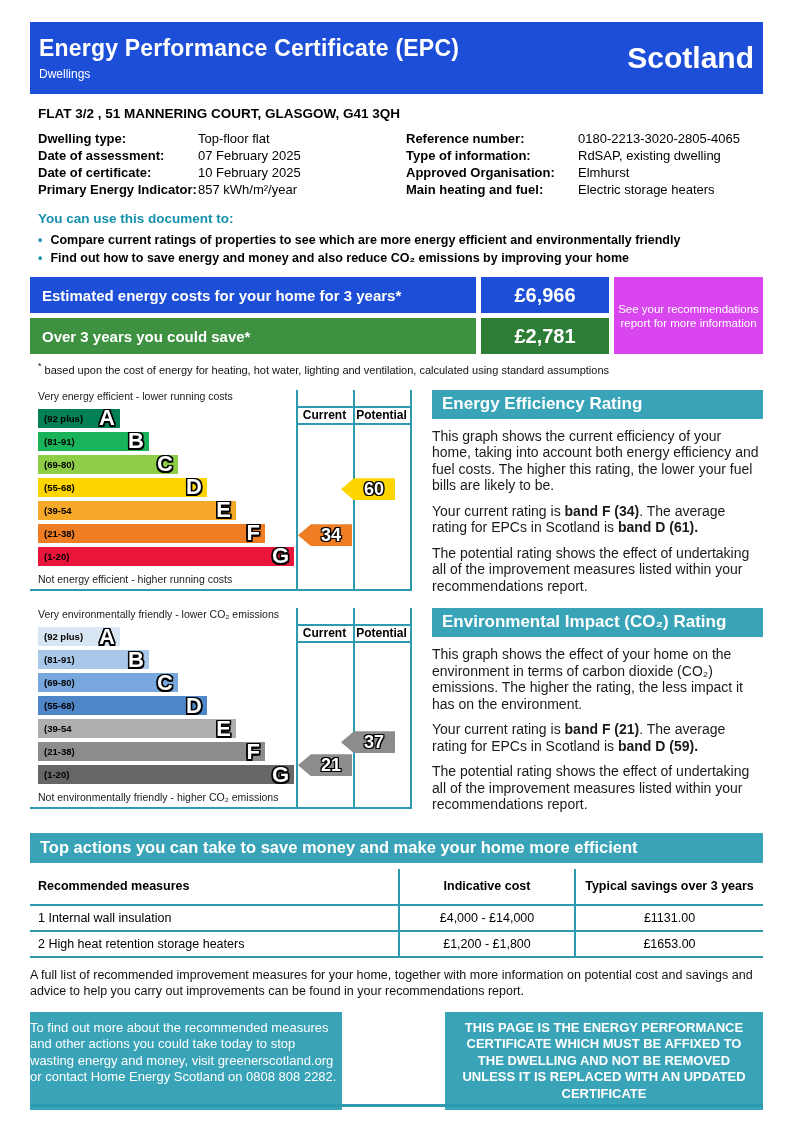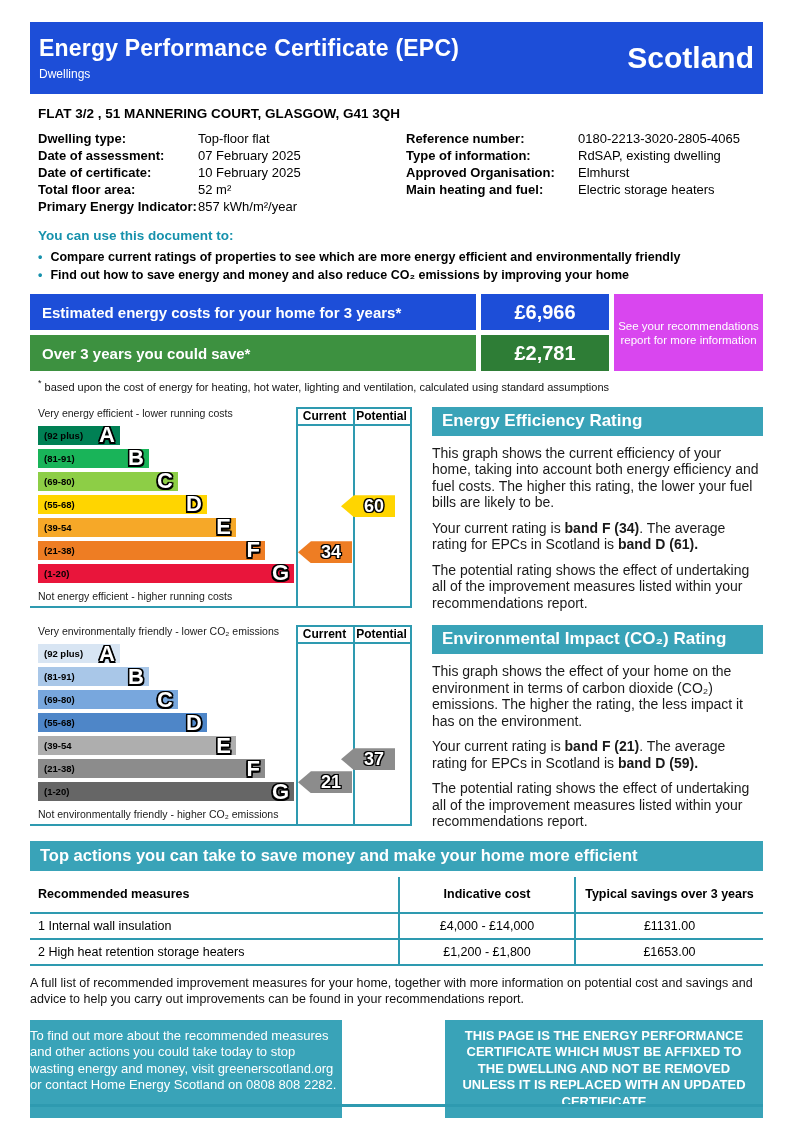--- a/index.html
+++ b/index.html
@@ -43,35 +43,35 @@
   .chart-caption { font-size:10.5px; padding-left:8px; height:19px; color:#1a1a1a; }
   .chart-caption.bottom { height:16px; padding-top:3px; }
   .bands { padding-left:8px; }
   .band-row { height:23px; }
   .band-bar { height:19px; position:relative; display:flex; align-items:center; }
   .band-range { font-size:9.5px; font-weight:bold; padding-left:6px; white-space:nowrap; }
   .band-letter { position:absolute; right:5px; top:50%; transform:translateY(-50%); font-size:22px; font-weight:bold; line-height:1; color:#fff;
     text-shadow:-1.5px -1.5px 0 #000, 1.5px -1.5px 0 #000, -1.5px 1.5px 0 #000, 1.5px 1.5px 0 #000, -1.5px 0 0 #000, 1.5px 0 0 #000, 0 1.5px 0 #000, 0 -1.5px 0 #000; }
   .vline { position:absolute; top:0; bottom:0; width:2px; background:#2e9ab0; }
   .vline.v1 { left:266px; } .vline.v2 { left:323px; } .vline.v3 { left:380px; }
-  .col-header { position:absolute; top:0; left:266px; width:114px; height:19px; border-top:2px solid #2e9ab0; border-bottom:2px solid #2e9ab0; display:flex;align-items:center; }
+  .col-header { position:absolute; top:16px; left:266px; width:114px; height:19px; border-top:2px solid #2e9ab0; border-bottom:2px solid #2e9ab0; display:flex;align-items:center; }
   .col-head { width:57px; font-size:12px; font-weight:bold; text-align:center; line-height:15px; }
   .chart-bottom-line { position:absolute; left:0; bottom:0; width:382px; height:2px; background:#2e9ab0; }
   .arrow { position:absolute; height:22px; width:54px; clip-path:polygon(0 50%, 24% 0, 100% 0, 100% 100%, 24% 100%);
     display:flex; align-items:center; justify-content:center; padding-left:12px; color:#fff; font-weight:bold; font-size:18px;
     text-shadow:-1.3px -1.3px 0 #000, 1.3px -1.3px 0 #000, -1.3px 1.3px 0 #000, 1.3px 1.3px 0 #000; }
   .arrow-current { left:268px; } .arrow-potential { left:311px; }
 
   .rating-text { margin-left:10px; flex:1; }
   .section-bar { background:#39a3b8; color:#fff; font-weight:bold; font-size:17px; padding:4px 10px 5px 10px; }
   .rating-text p { font-size:14px; line-height:16.5px; margin-top:9px; color:#1a1a1a; }
   .rating-text .b { font-weight:bold; }
 
   
-  .actions-bar { background:#39a3b8; color:#fff; font-weight:bold; font-size:16.5px; padding:5px 10px 6px 10px; margin-top:11px; }
+  .actions-bar { background:#39a3b8; color:#fff; font-weight:bold; font-size:16.5px; padding:5px 10px 6px 10px; margin-top:20px; }
   .actions-table { display:grid; grid-template-columns:368px 176px 1fr; margin-top:6px; }
   .at-cell { font-size:12.5px; padding:5px 8px; border-bottom:2px solid #2e9ab0; display:flex; align-items:center; }
   .at-cell.head { font-weight:bold; min-height:37px; }
   .at-cell.c { justify-content:center; text-align:center; }
   .at-cell.col2, .at-cell.col3 { border-left:2px solid #2e9ab0; }
   .actions-note { font-size:12.5px; line-height:16px; margin-top:9px; color:#111; }
 
   
   .footer-boxes { display:flex; margin-top:13px; }
   .fbox { background:#39a3b8; color:#fff; }
@@ -100,24 +100,20 @@
           <span class="dlabel">Dwelling type:</span>
           <span>Top-floor flat</span>
         </div>
       <div class="drow">
           <span class="dlabel">Date of assessment:</span>
           <span>07 February 2025</span>
         </div>
       <div class="drow">
           <span class="dlabel">Date of certificate:</span>
           <span>10 February 2025</span>
-        </div>
-      <div class="drow">
-          <span class="dlabel">Total floor area:</span>
-          <span>52 m²</span>
         </div>
       <div class="drow">
           <span class="dlabel">Primary Energy Indicator:</span>
           <span>857 kWh/m²/year</span>
         </div>
     </div>
     <div class="dcol-right">
       <div class="drow">
           <span class="dlabel">Reference number:</span>
           <span>0180-2213-3020-2805-4065</span>

